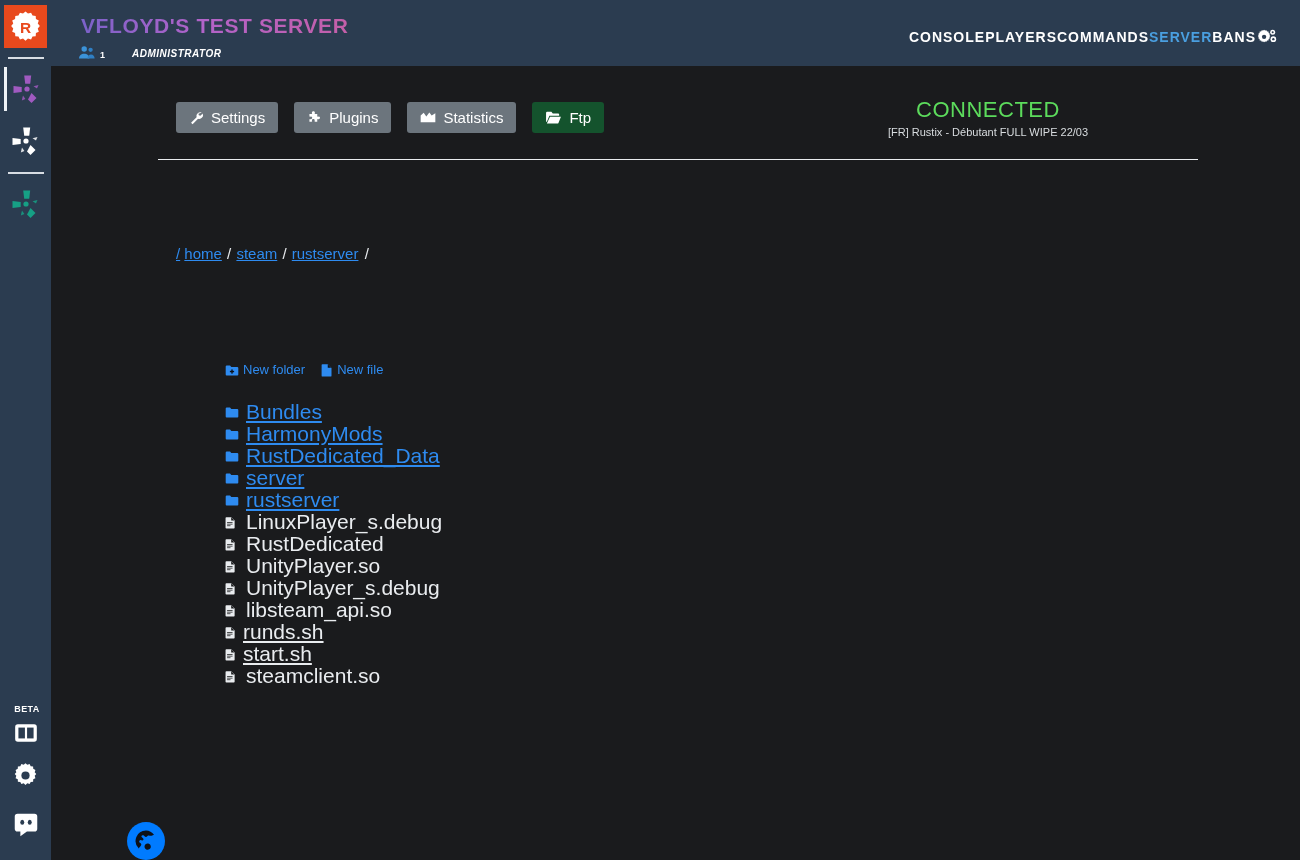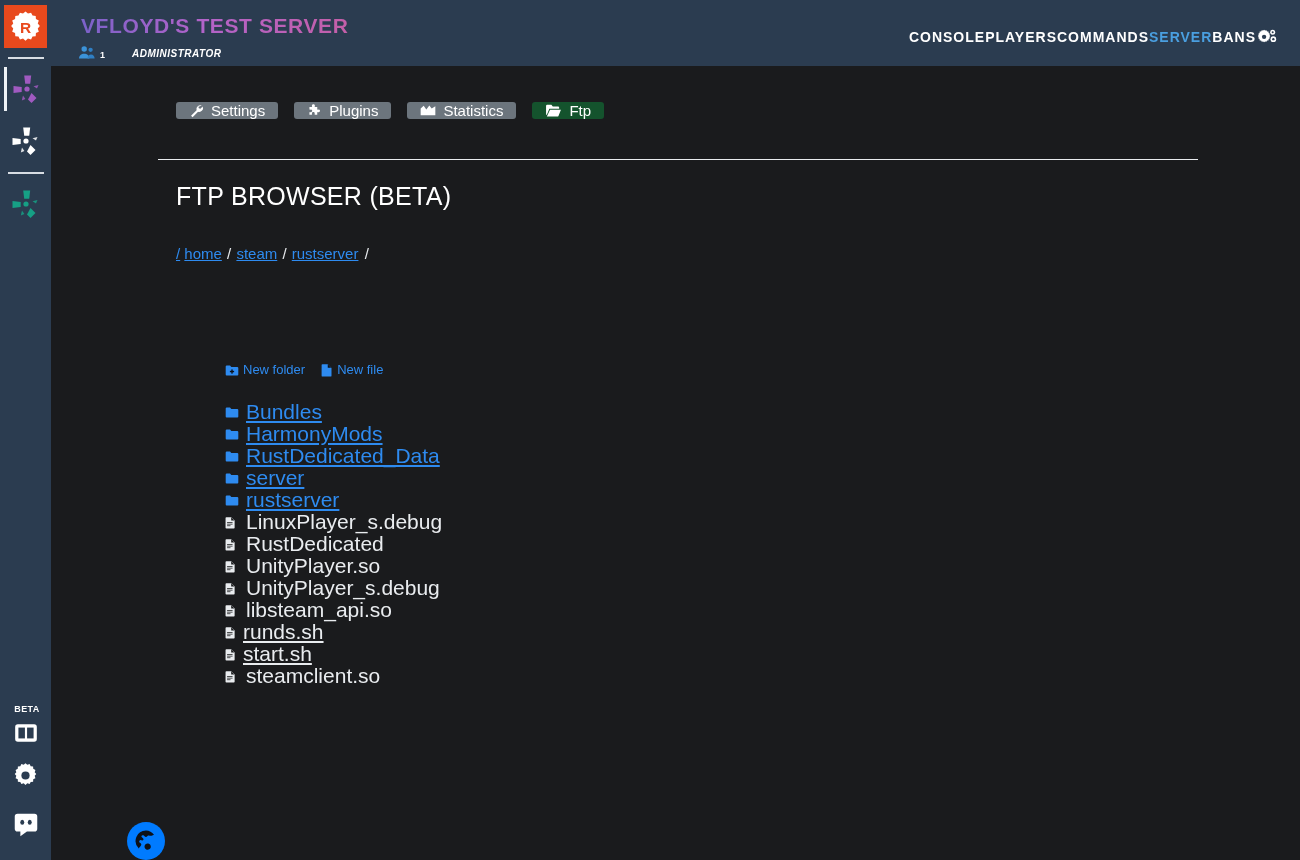--- a/index.html
+++ b/index.html
@@ -139,21 +139,21 @@
   #tabs {
     position: absolute;
     left: 125px; top: 25px;
     display: flex;
     gap: 16px;
   }
   .tab-btn {
     display: flex;
     align-items: center;
     gap: 7px;
-    height: 17px;
+    height: 31px;
     padding: 6px 13px;
     background: #6c757d;
     color: #ffffff;
     font-size: 15px;
     border: none;
     border-radius: 3px;
     cursor: pointer;
     font-family: "Liberation Sans", sans-serif;
   }
   .tab-btn.active { background: #14532d; }
@@ -403,24 +403,27 @@
 
       <button class="tab-btn active">
         <svg width="17" height="15" viewBox="0 0 24 20">
           <path fill="#ffffff" d="M1.5 3.5A1.5 1.5 0 013 2h6l2 2.4h7.5A1.5 1.5 0 0120 5.9v1.6H6.2L2.6 16H1.5z"></path>
           <path fill="#ffffff" d="M7.1 8.8h15.4L19 17.6a1.6 1.6 0 01-1.5 1H2.6z"></path>
         </svg>
         <span>Ftp</span>
       </button>
     </div>
 
+    <div id="conn-block">
+      <div id="conn-status">CONNECTED</div>
+      <div id="conn-sub">[FR] Rustix - Débutant FULL WIPE 22/03</div>
+    </div>
 
     <div id="hr"></div>
 
-    <div id="page-title">FTP BROWSER (BETA)</div>
 
     <div id="breadcrumb"><a>/</a>&nbsp;<a>home</a><span class="bc-sep"> / </span><a>steam</a><span class="bc-sep"> / </span><a>rustserver</a><span class="bc-sep"> </span><span>/</span></div>
 
     <div id="actions">
       <a class="action-link">
         <svg width="14" height="12" viewBox="0 0 20 16">
           <path fill="#2e8bf0" d="M1 3a1.6 1.6 0 011.6-1.6h4.6L9 3.6h8.4A1.6 1.6 0 0119 5.2v9.2a1.3 1.3 0 01-1.3 1.3H2.3A1.3 1.3 0 011 14.4z"></path>
           <rect x="9" y="7.2" width="2" height="6" fill="#0d1117"></rect>
           <rect x="7" y="9.2" width="6" height="2" fill="#0d1117"></rect>
         </svg>

